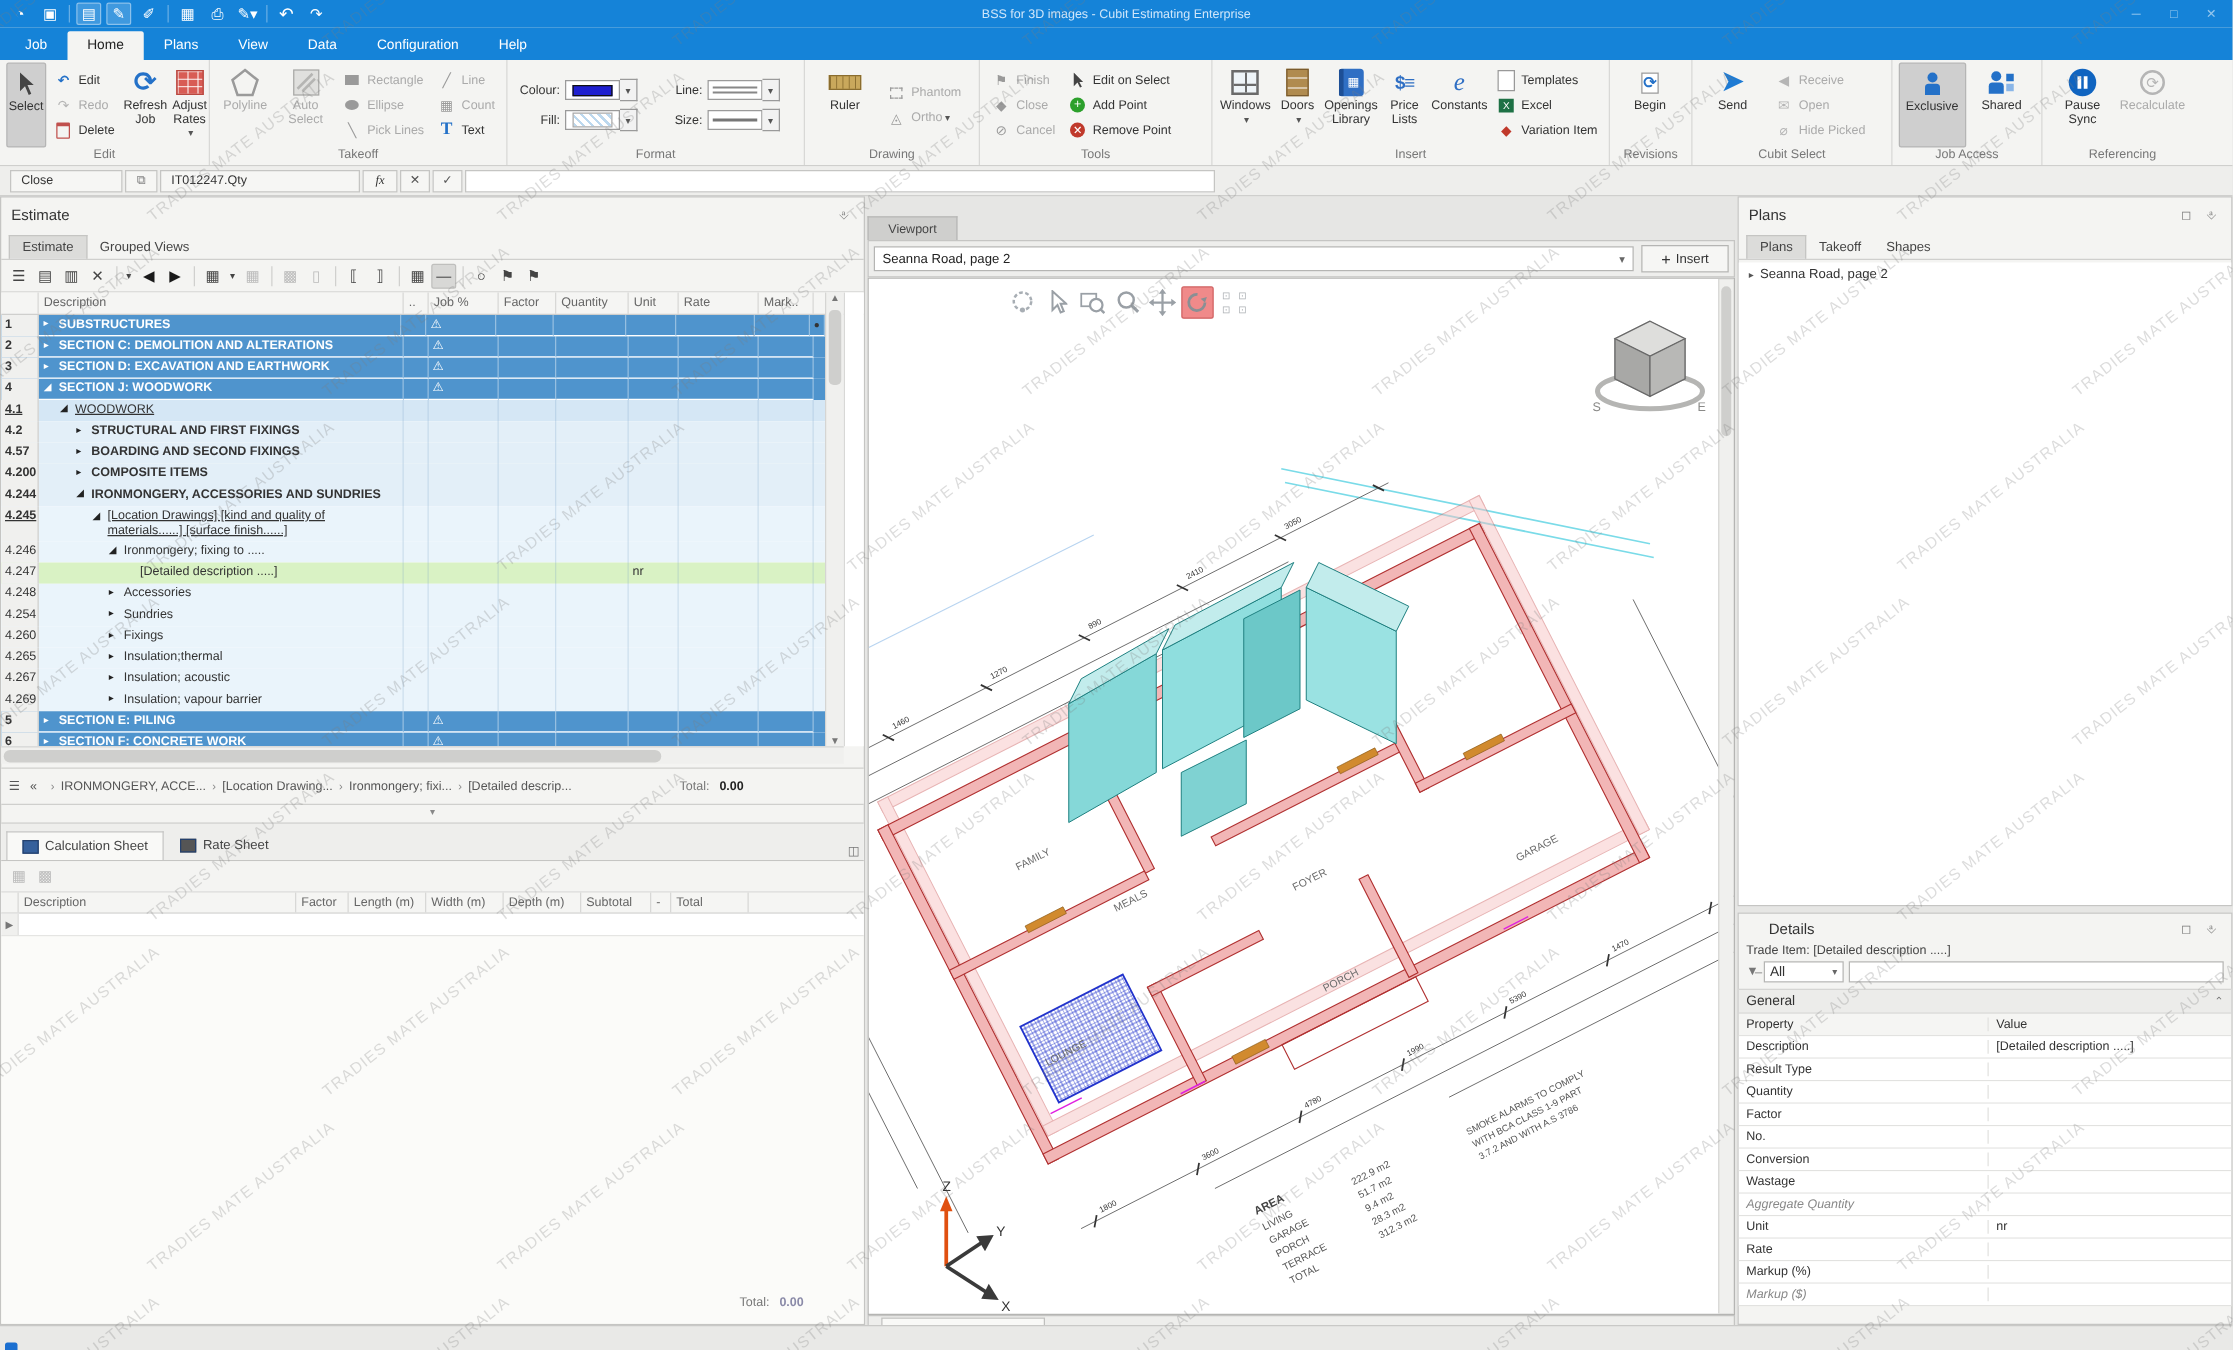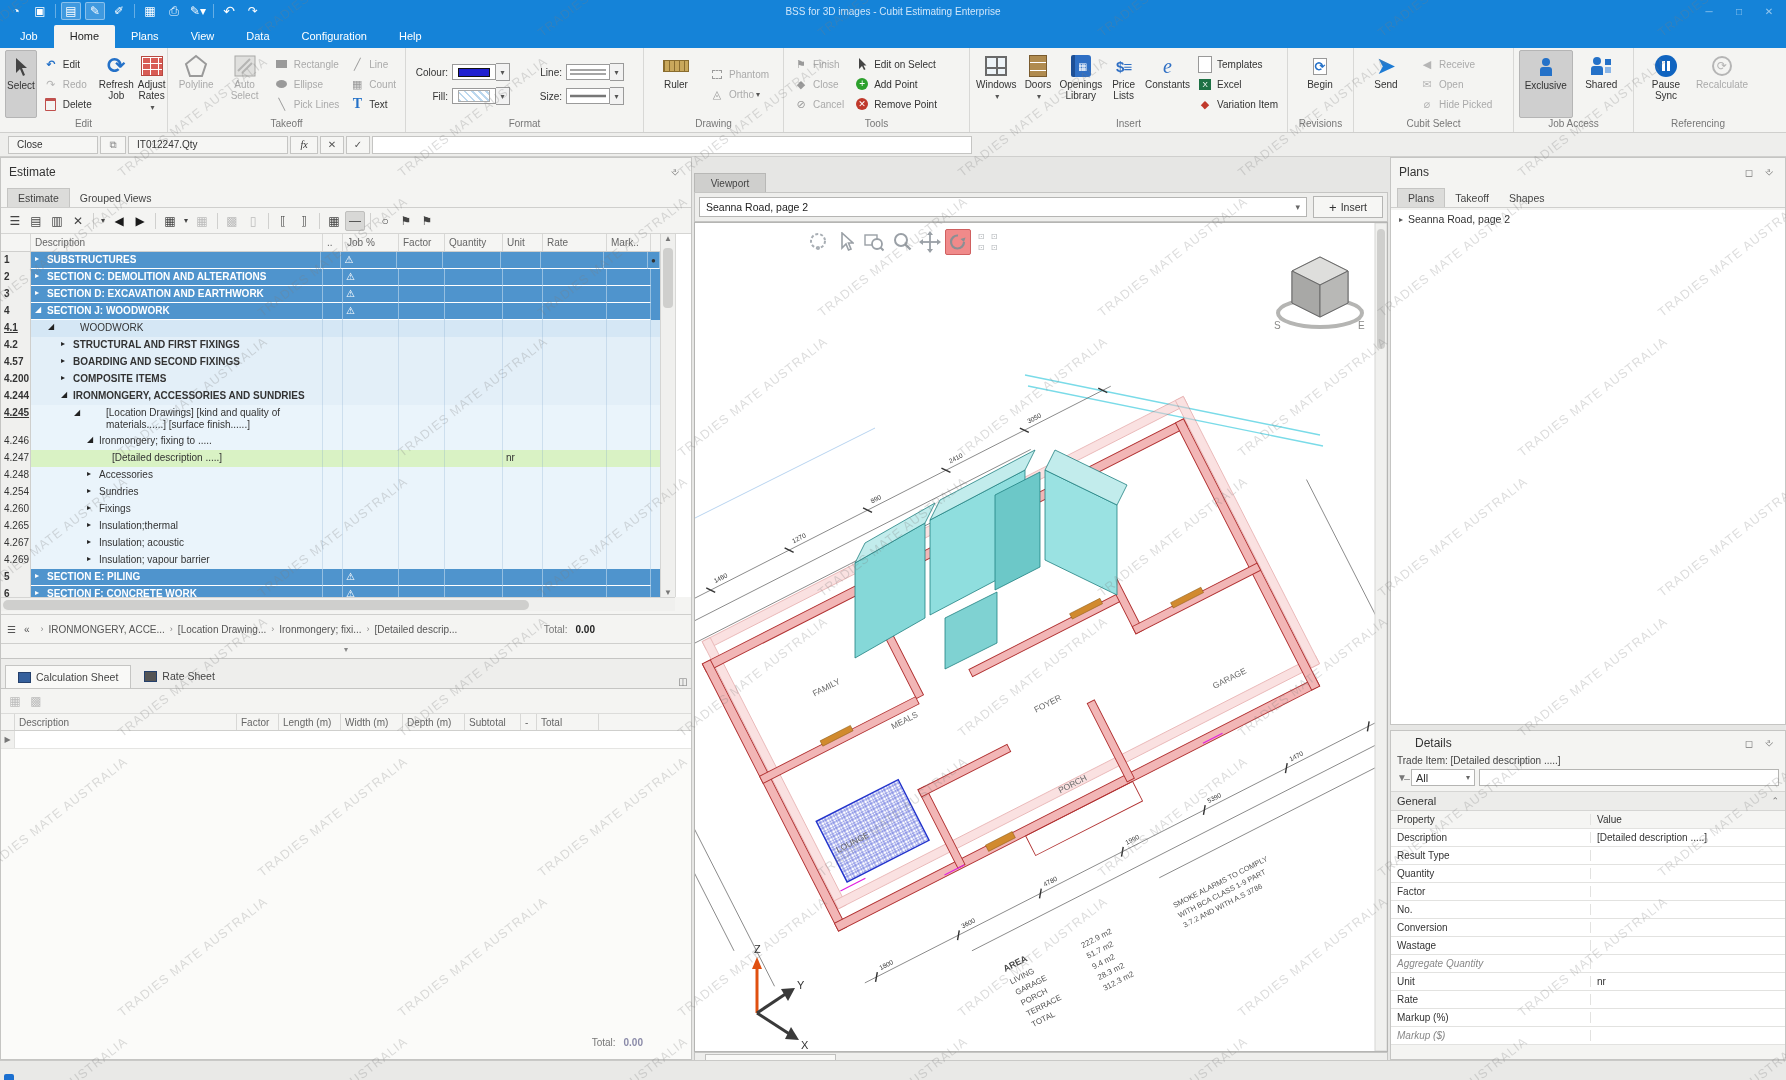--- a/index.html
+++ b/index.html
@@ -87,21 +87,21 @@
   .erow .c{border-right:1px solid rgba(120,160,200,.25);padding:2px 3px 0;overflow:hidden;white-space:nowrap;}
   .erow.sec{background:#4f94cd;color:#fff;font-weight:bold;}
   .erow.sec .c{border-right:1px solid rgba(255,255,255,.4);border-bottom:1px solid #fff;}
   .erow.l1{background:#d5e7f5;}
   .erow.l2{background:#e3eff8;font-weight:bold;}
   .erow.itm{background:#eaf4fb;}
   .erow.sel{background:#d9f2c4;}
   .erow .desc{display:flex;align-items:flex-start;}
   .arr{width:10px;font-size:8px;color:#222;margin-right:2px;flex:0 0 auto;}
   .warn{color:#fff;font-size:10px;}
-  .u-desc{margin-left:20px;}
+  .u-desc{text-decoration:underline;}
   #est-bread{position:absolute;left:0;right:0;height:30px;border-top:1px solid #cfcfcd;border-bottom:1px solid #cfcfcd;display:flex;align-items:center;background:#f4f4f2;font-size:10px;color:#555;padding:0 6px;}
   .bc-sep{margin:0 5px;color:#888;font-size:9px;}
   .hscroll{position:absolute;left:0;right:16px;height:14px;background:#f0f0ee;border-top:1px solid #d5d5d3;}
   .hthumb{position:absolute;left:2px;top:2px;height:10px;width:78%;background:#cfcfcd;border-radius:5px;}
   .vscroll{position:absolute;top:0;bottom:0;right:0;width:15px;background:#f0f0ee;border-left:1px solid #d5d5d3;font-size:8px;color:#777;text-align:center;}
   
   #calc-tabs{display:flex;align-items:flex-end;height:30px;border-bottom:1px solid #c5c5c3;background:#eeeeec;padding-left:4px;}
   .ctab{display:flex;align-items:center;padding:5px 12px;font-size:10.5px;color:#444;border:1px solid transparent;}
   .ctab.act{background:#f9f9f7;border:1px solid #c5c5c3;border-bottom:none;}
   .ctab .cic{width:13px;height:11px;margin-right:5px;background:#35609c;border:1px solid #24406c;}

